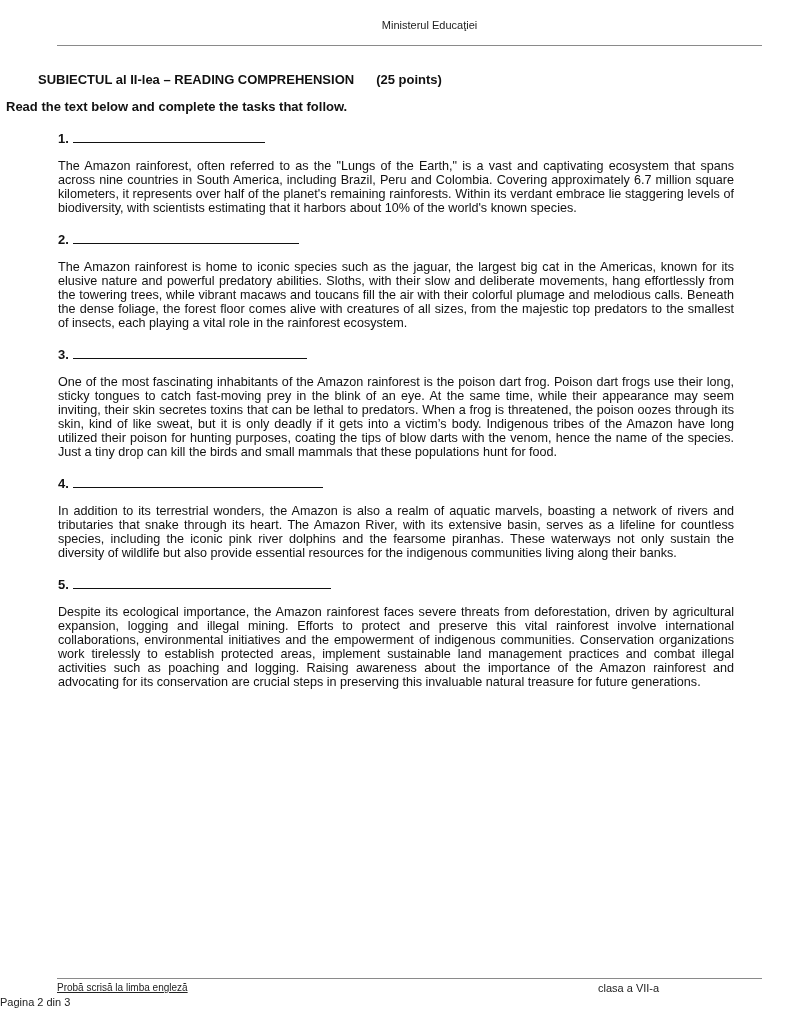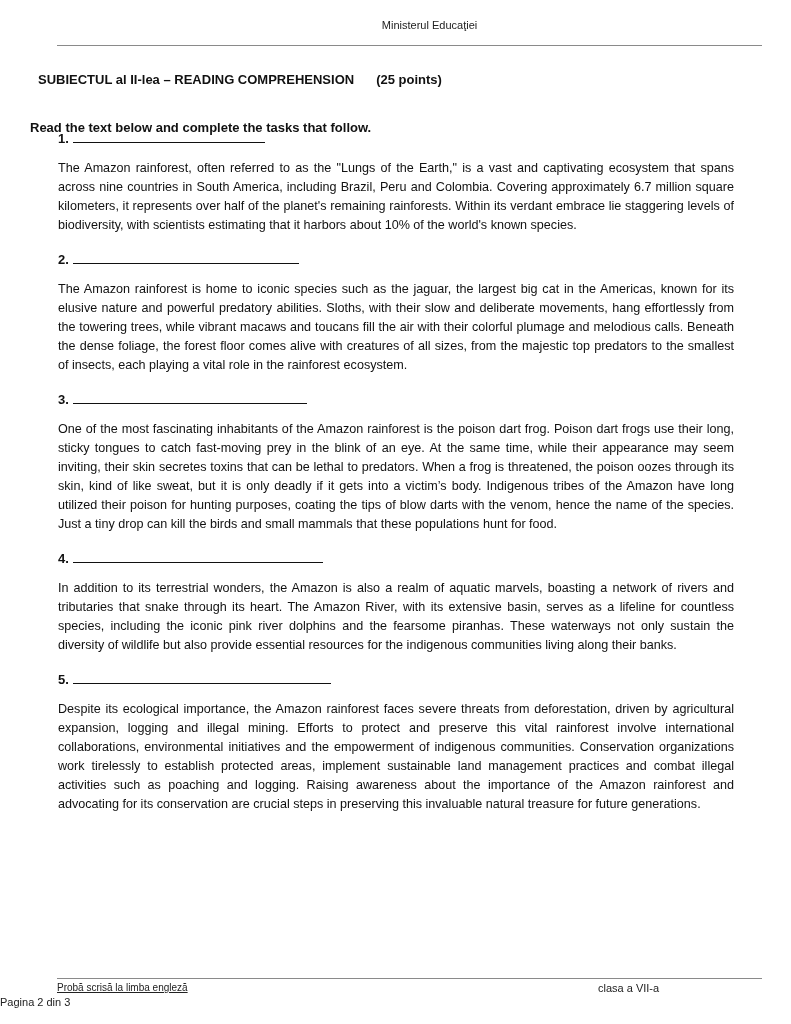--- a/index.html
+++ b/index.html
@@ -16,36 +16,36 @@
     border-top: 1px solid #8a8a8a;
   }
   .rule.top { top: 45px; }
   .rule.bottom { top: 978px; }
   .subject {
     position: absolute; top: 72px; left: 22px;
     font-size: 13px; font-weight: bold; margin-left: 16px;
   }
   .subject .points { margin-left: 22px; }
   .instructions {
-    position: absolute; top: 99px; left: 30px;
-    font-size: 13px; font-weight: bold; margin-top: 21px;
+    position: absolute; top: 99px; left: 6px;
+    font-size: 13px; font-weight: bold;
   }
   .content {
     position: absolute; top: 128px; left: 58px; width: 676px;
   }
   .section-heading {
     font-size: 13px; font-weight: bold; height: 20px; line-height: 20px;
     margin-bottom: 11px;
   }
   .blank {
     display: inline-block; border-bottom: 1px solid #111; height: 14px;
     vertical-align: baseline; margin-left: 4px;
   }
   .para {
-    font-size: 12.6px; line-height: 19px; text-align: justify;
+    font-size: 12.6px; line-height: 14px; text-align: justify;
     margin: 0 0 14px 0;
   }
   .footer-left {
     position: absolute; top: 982px; left: 57px; font-size: 10px; color: #222; text-decoration: underline;
   }
   .footer-right {
     position: absolute; top: 982px; left: 598px; font-size: 11px; color: #222;
   }
   .footer-page {
     position: absolute; top: 996px; left: 0; width: 791px; 

